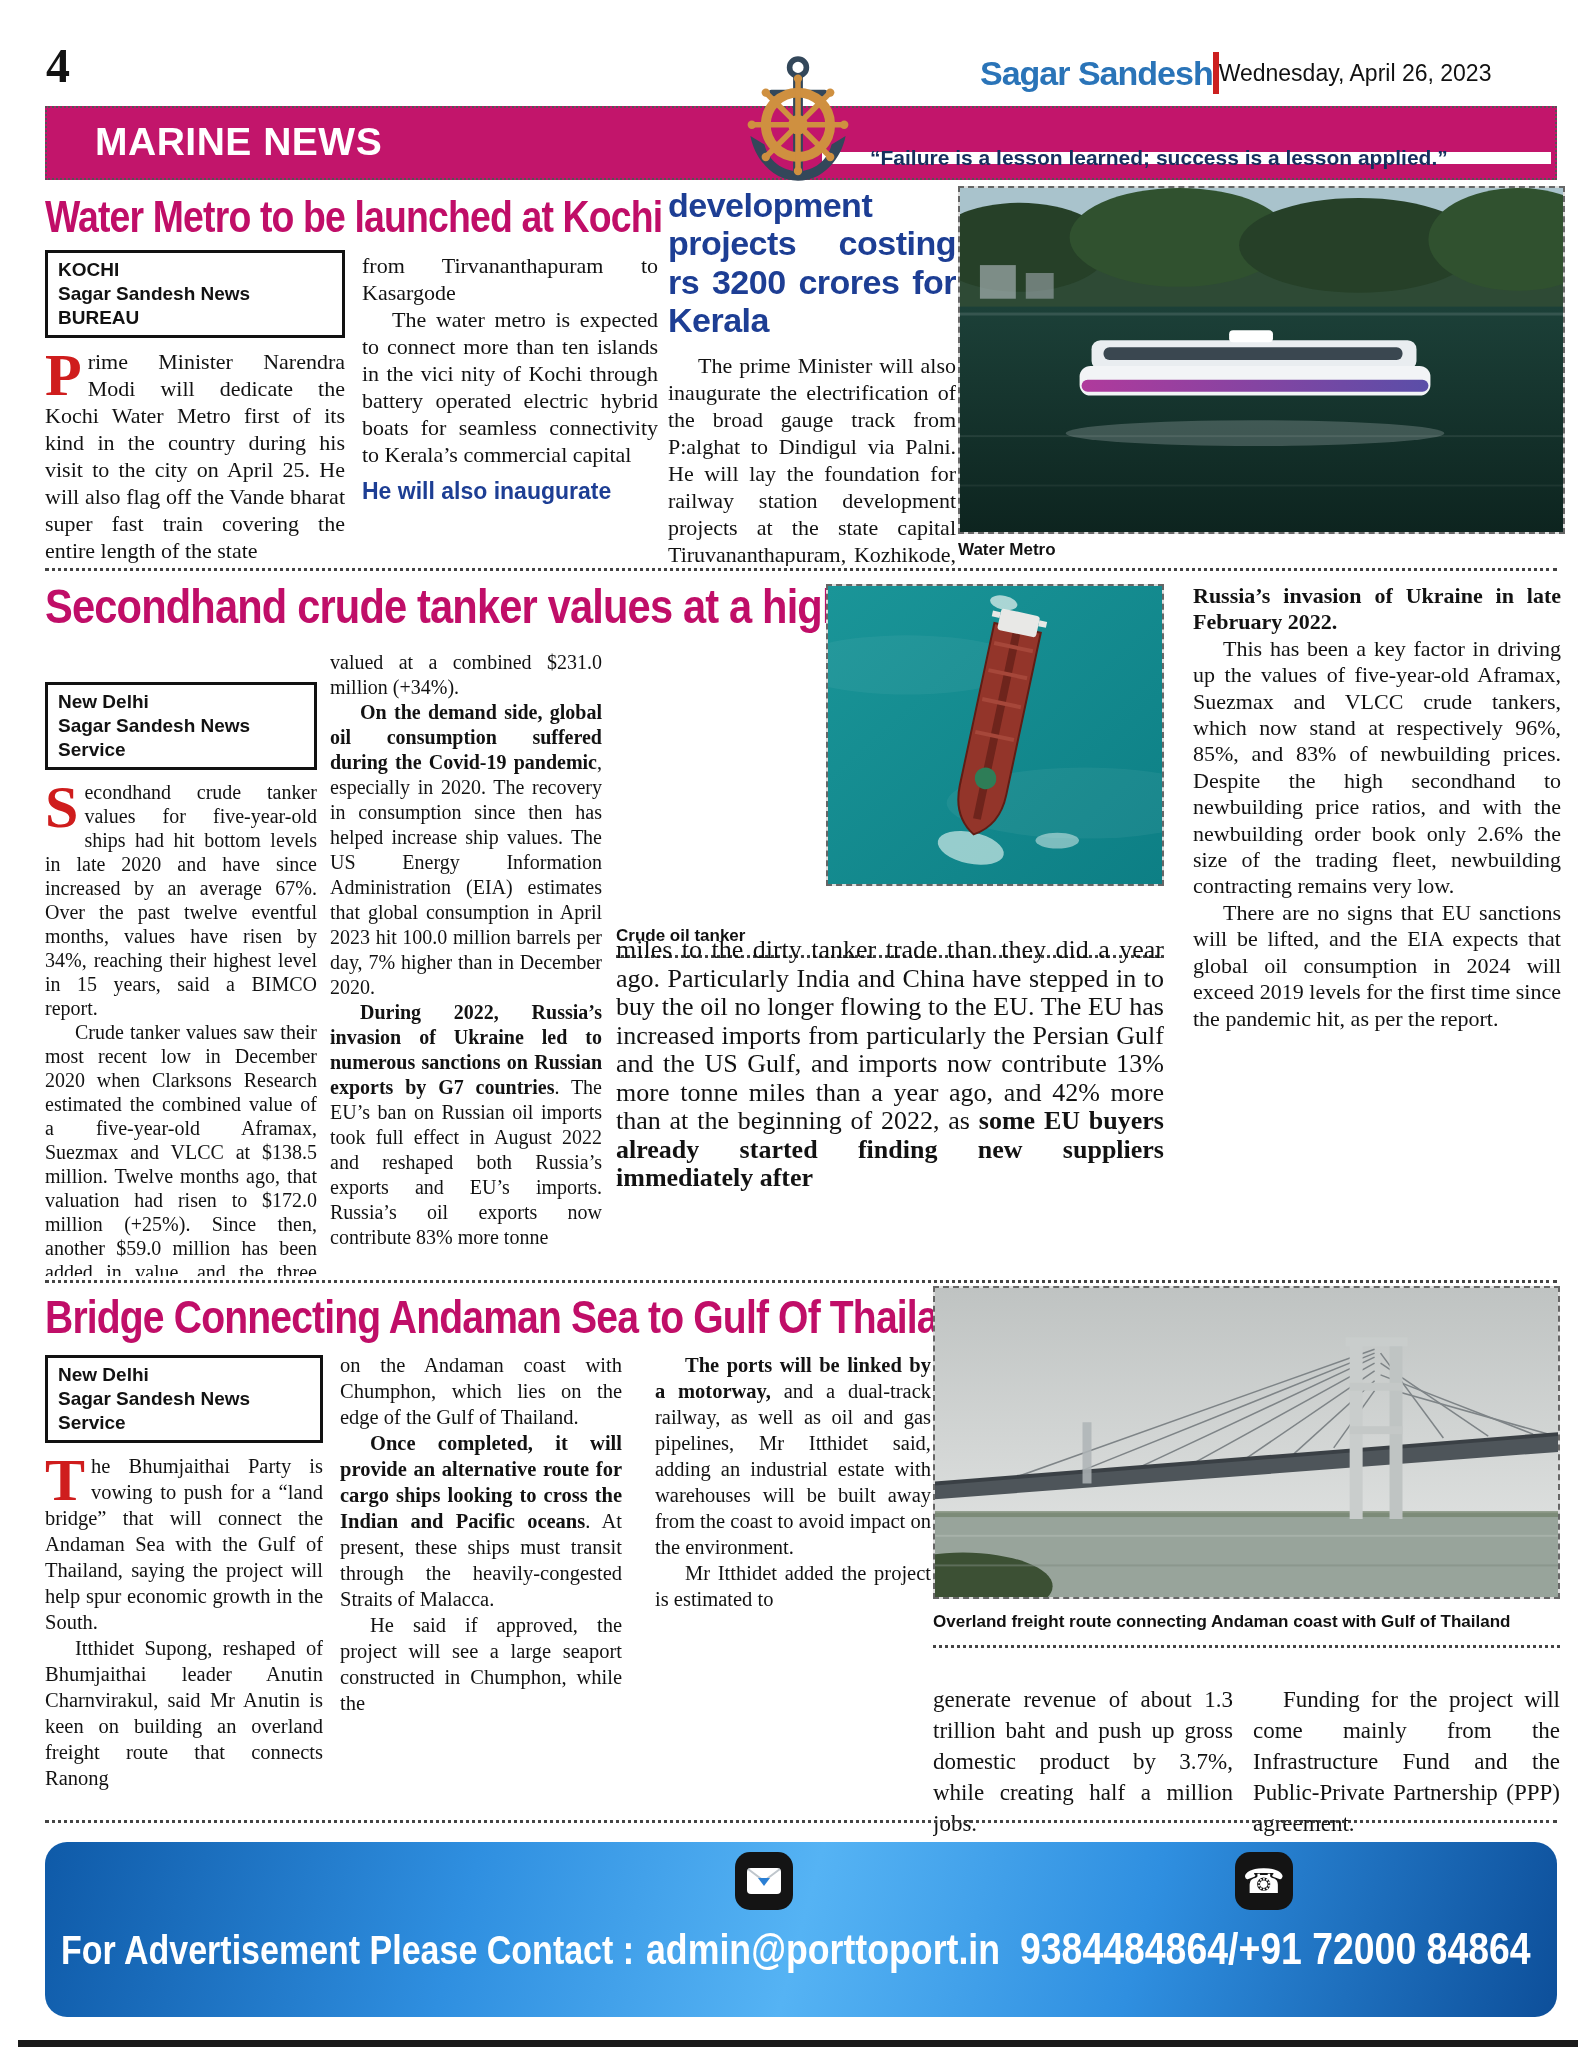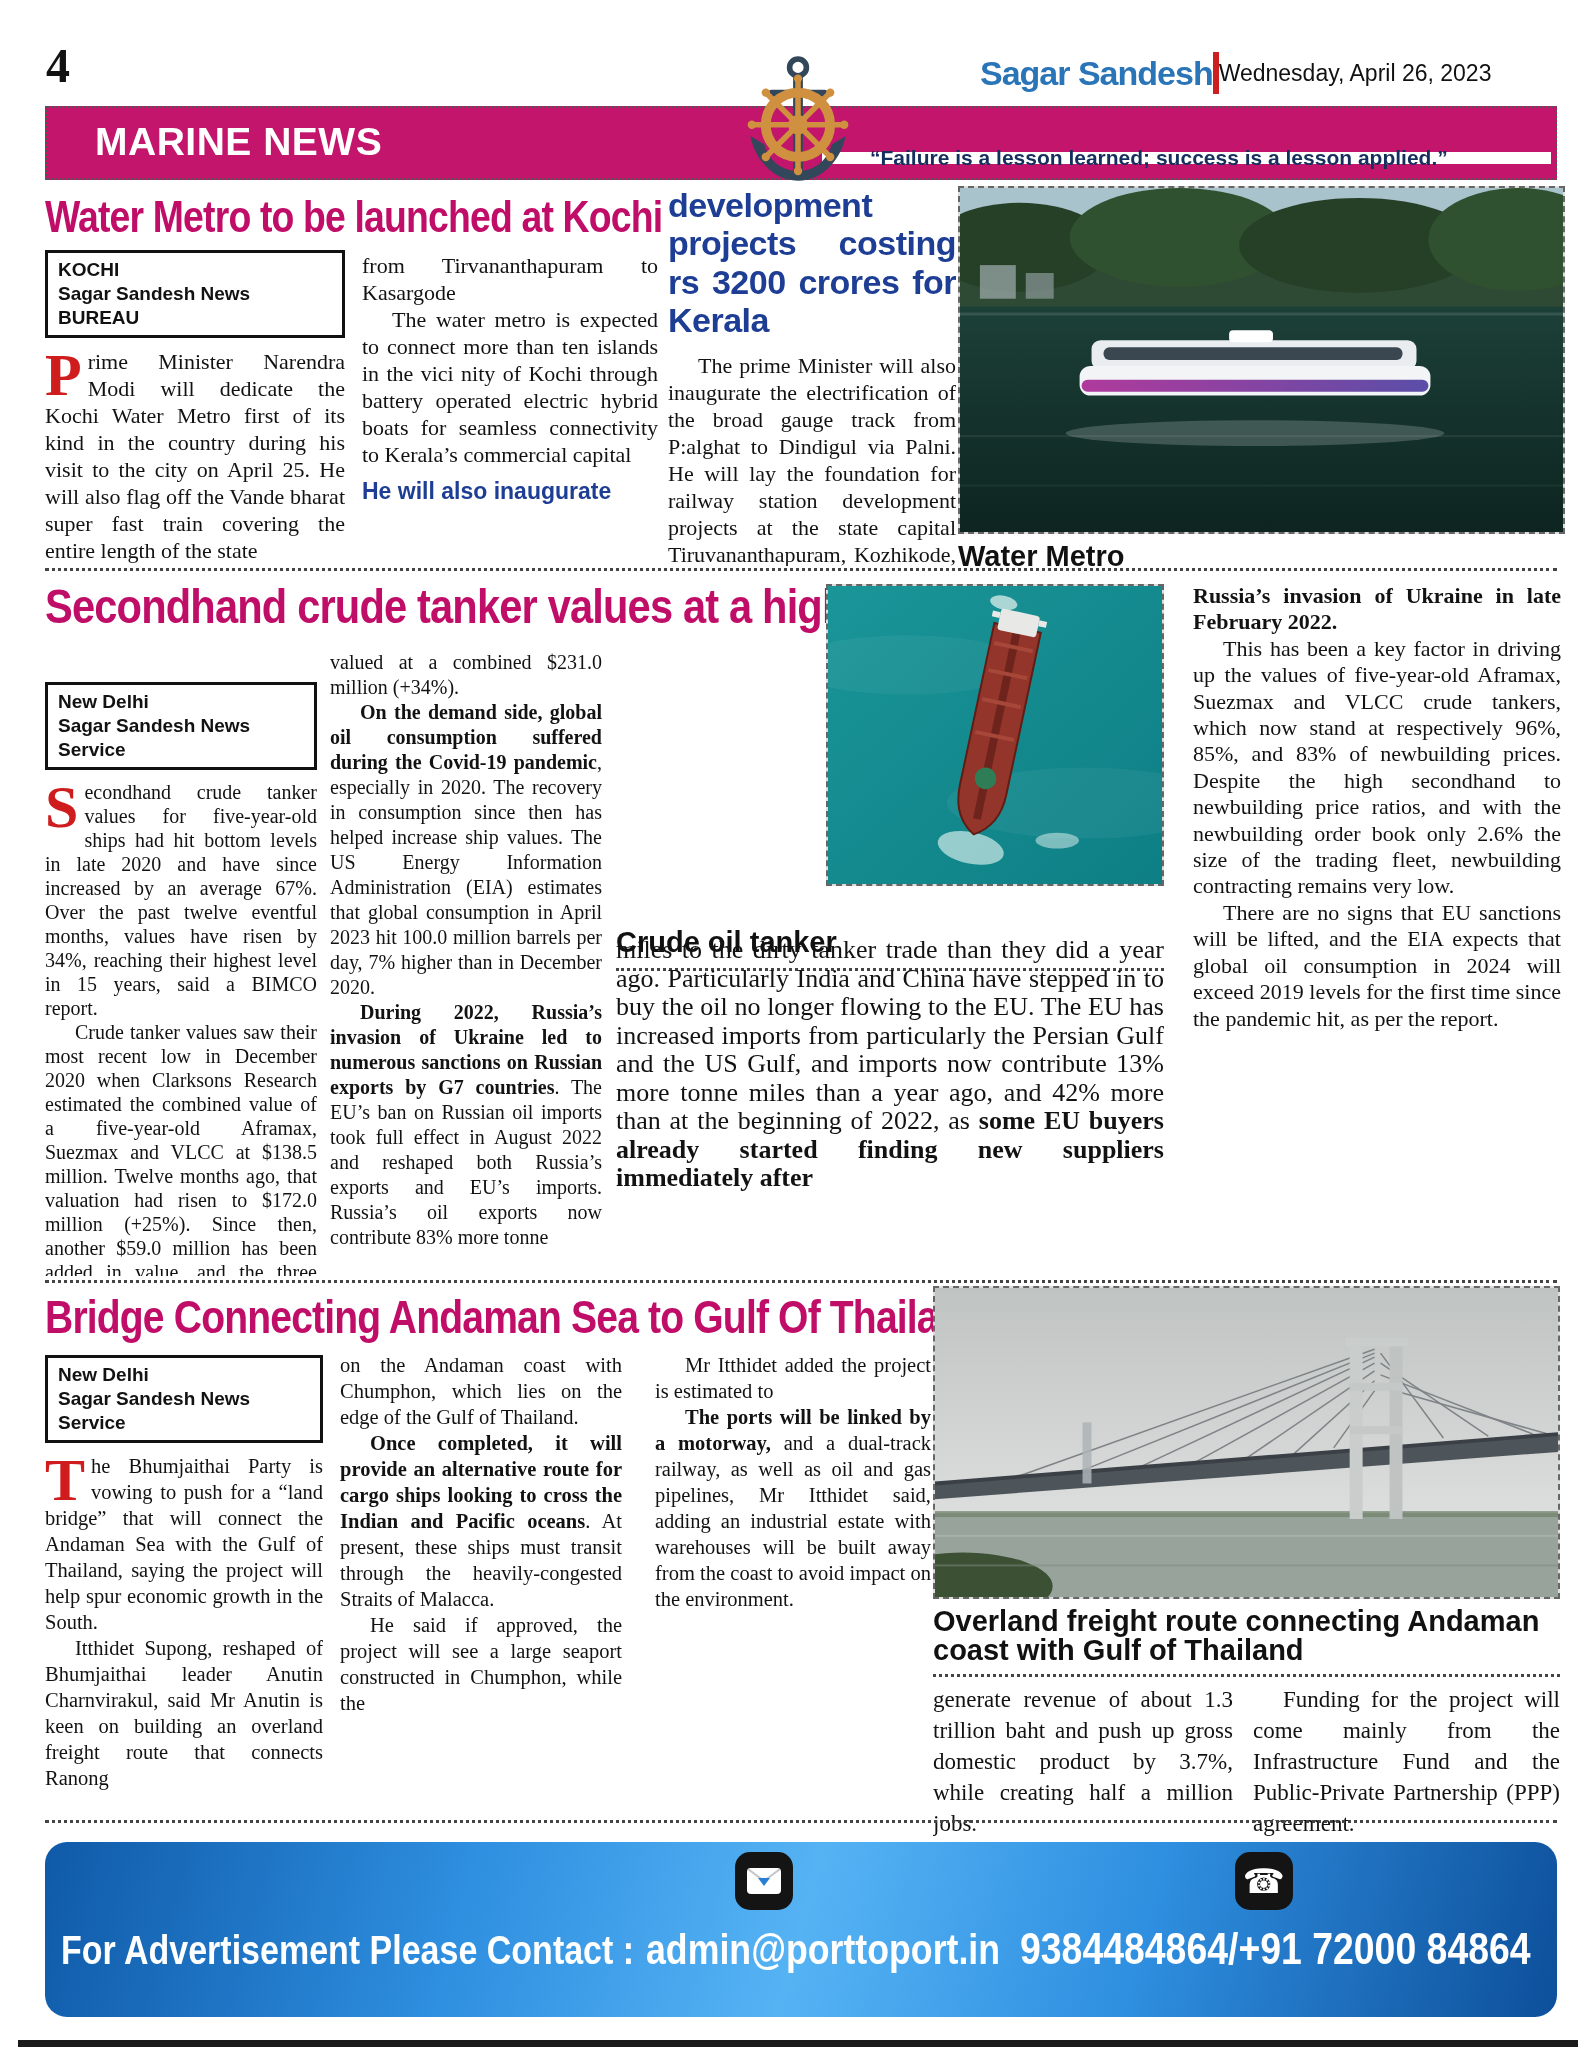--- a/index.html
+++ b/index.html
@@ -42,21 +42,21 @@
   .t-a1{font-size:22px;line-height:27px;}
   .t-a2{font-size:20px;line-height:25px;}
   .t-mid{font-size:26px;line-height:28.5px;}
   .t-c4{font-size:22px;line-height:26.4px;}
   .t-a3{font-size:20.5px;line-height:26px;}
   .t-b3{font-size:23px;line-height:31px;}
 
   .dateline{border:3px solid #111;box-sizing:border-box;padding:5px 10px;margin-bottom:10px;
             font-family:"Liberation Sans",sans-serif;font-weight:700;font-size:19px;
             line-height:24px;text-align:left;}
-  .caption{font-family:"Liberation Sans",sans-serif;font-weight:700;font-size:29px;color:#111;
+  .caption{font-family:"Liberation Sans",sans-serif;font-weight:700;font-size:17px;color:#111;
            text-align:left;}
   .cap-line{border-bottom:3px dotted #444;padding-bottom:9px;}
   .divider{border-top:3px dotted #444;height:0;}
   .photo{box-sizing:border-box;border:2px dashed #666;background:#ddd;}
   .photo svg{display:block;width:100%;height:100%;}
 
   
   .footer{left:45px;top:1842px;width:1512px;height:175px;border-radius:22px;
           background:linear-gradient(105deg,#0f5aa8 0%,#2f8fe0 28%,#55b3f4 50%,#2f8fe0 72%,#0d4f9a 100%);}
   .ad-icon{position:absolute;top:10px;width:58px;height:58px;background:#141414;border-radius:15px;
@@ -249,22 +249,22 @@
         <p class="para ind"><span>Itthidet Supong, reshaped of Bhumjaithai leader Anutin Charnvirakul, said Mr Anutin is keen on building an overland freight route that connects Ranong</span></p>
       </div>
   </div>
 
   <div class="abs col t-a3" style="left:340px;top:1352px;width:282px;height:466px;">
       <p class="para"><span>on the Andaman coast with Chumphon, which lies on the edge of the Gulf of Thailand.</span></p>
       <p class="para ind"><span class="b">Once completed, it will provide an alternative route for cargo ships looking to cross the Indian and Pacific oceans</span><span>. At present, these ships must transit through the heavily-congested Straits of Malacca.</span></p>
       <p class="para ind"><span>He said if approved, the project will see a large seaport constructed in Chumphon, while the</span></p>
     </div>
   <div class="abs col t-a3" style="left:655px;top:1352px;width:276px;height:466px;">
+      <p class="para ind"><span class="b">The ports will be linked by a motorway,</span><span> and a dual-track railway, as well as oil and gas pipelines, Mr Itthidet said, adding an industrial estate with warehouses will be built away from the coast to avoid impact on the environment.</span></p>
       <p class="para ind"><span>Mr Itthidet added the project is estimated to</span></p>
-      <p class="para ind"><span class="b">The ports will be linked by a motorway,</span><span> and a dual-track railway, as well as oil and gas pipelines, Mr Itthidet said, adding an industrial estate with warehouses will be built away from the coast to avoid impact on the environment.</span></p>
     </div>
 
   <div class="abs photo" style="left:933px;top:1286px;width:627px;height:313px;">
     <svg viewBox="0 0 625 313" preserveAspectRatio="none">
       <defs>
         <linearGradient id="sky" x1="0" y1="0" x2="0" y2="1">
           <stop offset="0" stop-color="#bfc3c2"></stop>
             <stop offset="1" stop-color="#e6e8e7"></stop>
         </linearGradient>
       </defs>

